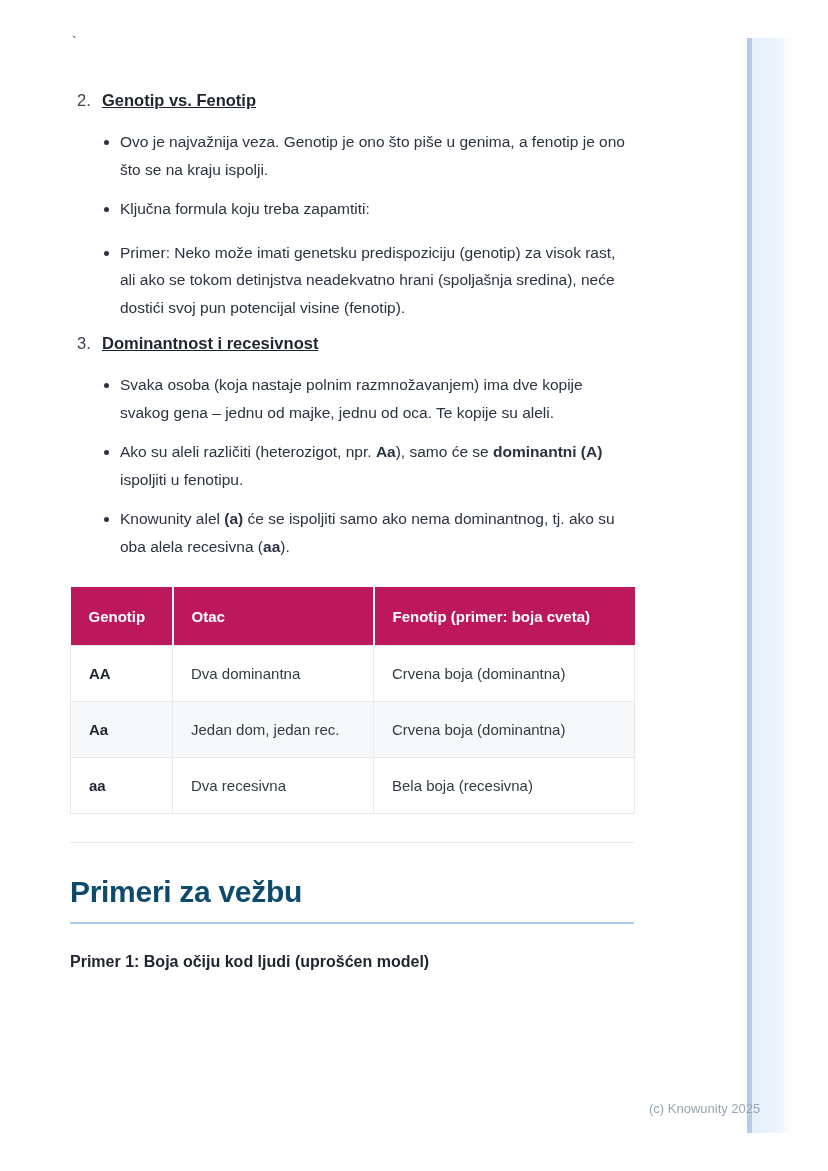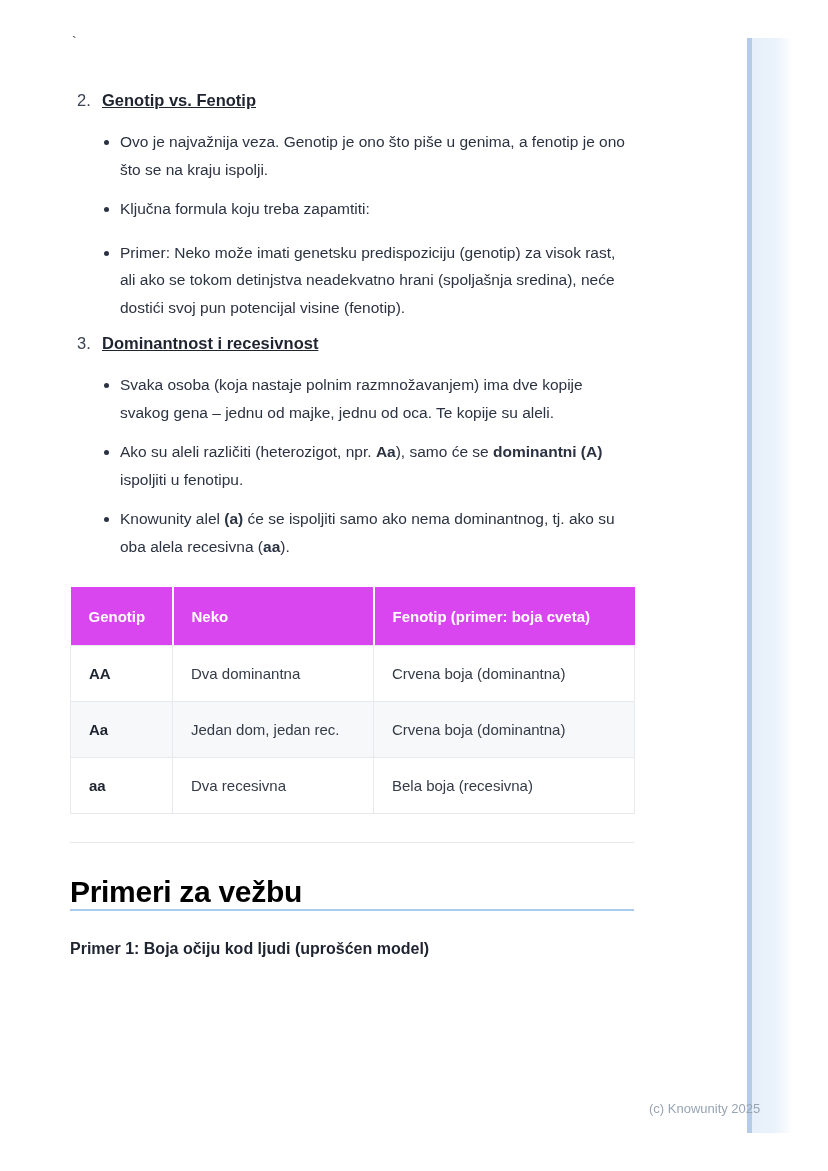--- a/index.html
+++ b/index.html
@@ -36,37 +36,37 @@
     margin:18px 0 10px 47px; background:#edf1f7; border-left:5px solid #1356a8;
     border-radius:2px; padding:14px 18px 14px 26px;
     font-weight:bold; font-size:15.5px; line-height:26px; color:#1e2430;
   }
 
   table.gen-table { border-collapse:collapse; width:564px; margin-top:27px; font-size:15px; table-layout:fixed; }
   table.gen-table col.c1 { width:102px; }
   table.gen-table col.c2 { width:201px; }
   table.gen-table col.c3 { width:261px; }
   table.gen-table th {
-    background:#d946ef; color:#ffffff; font-weight:bold; text-align:left;
+    background:#be185d; color:#ffffff; font-weight:bold; text-align:left;
     height:58px; padding:0 8px 0 18px; border-left:2px solid #ffffff;
   }
   table.gen-table th:first-child { border-left:none; }
   table.gen-table td {
     height:55px; padding:0 8px 0 18px; border:1px solid #e7e9ec;
     color:#333b47; background:#ffffff;
   }
   table.gen-table td:first-child { font-weight:bold; color:#1e2430; }
   table.gen-table tbody tr.alt td { background:#f7f8fa; }
 
   .divider { border:none; border-top:1px solid #e6e8ec; margin:28px 0 0 0; }
 
   .big-heading {
     margin:32px 0 4px 0; font-size:30px; line-height:34px; font-weight:bold;
-    color:#000000; letter-spacing:-0.3px;
-    border-bottom:2px solid #abccf1;
+    color:#0c4a6e; letter-spacing:-0.3px;
+    padding-bottom:13px; border-bottom:2px solid #abccf1;
   }
 
   .intro-p { margin:23px 0 0 0; font-size:15.5px; line-height:26px; }
   .ex-title { margin:26px 0 0 0; font-size:16px; line-height:24px; font-weight:bold; color:#1e2430; }
   .ex-text {
     margin:19px 0 0 0; font-size:15.5px; line-height:28px;
     text-align:justify; text-align-last:justify;
   }
   strong { color:inherit; }
 </style>
@@ -114,21 +114,21 @@
 
     <table class="gen-table">
       <colgroup>
           <col class="c1">
           <col class="c2">
           <col class="c3">
         </colgroup>
       <thead>
         <tr>
           <th>Genotip</th>
-          <th>Neko</th>
+          <th>Otac</th>
           <th>Fenotip (primer: boja cveta)</th>
         </tr>
       </thead>
       <tbody>
         <tr>
           <td>AA</td>
           <td>Dva dominantna</td>
           <td>Crvena boja (dominantna)</td>
         </tr>
         <tr class="alt">

